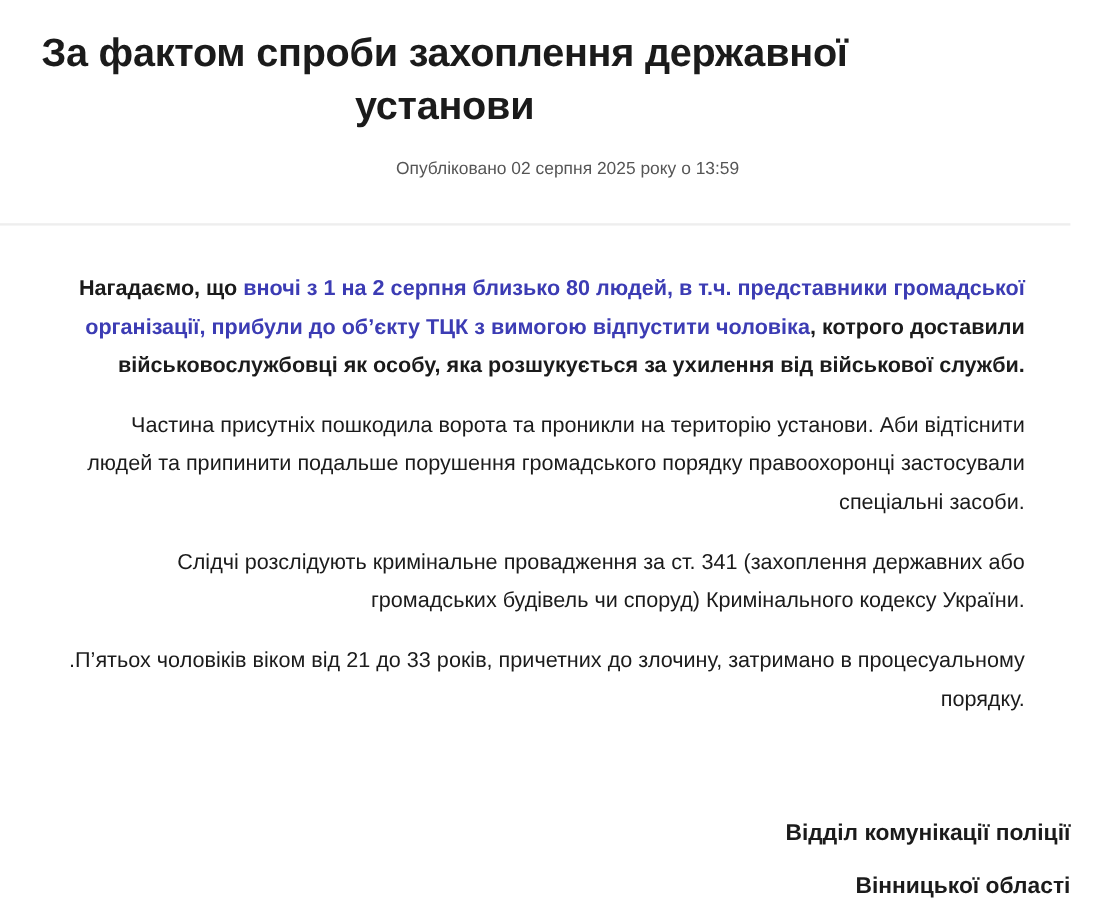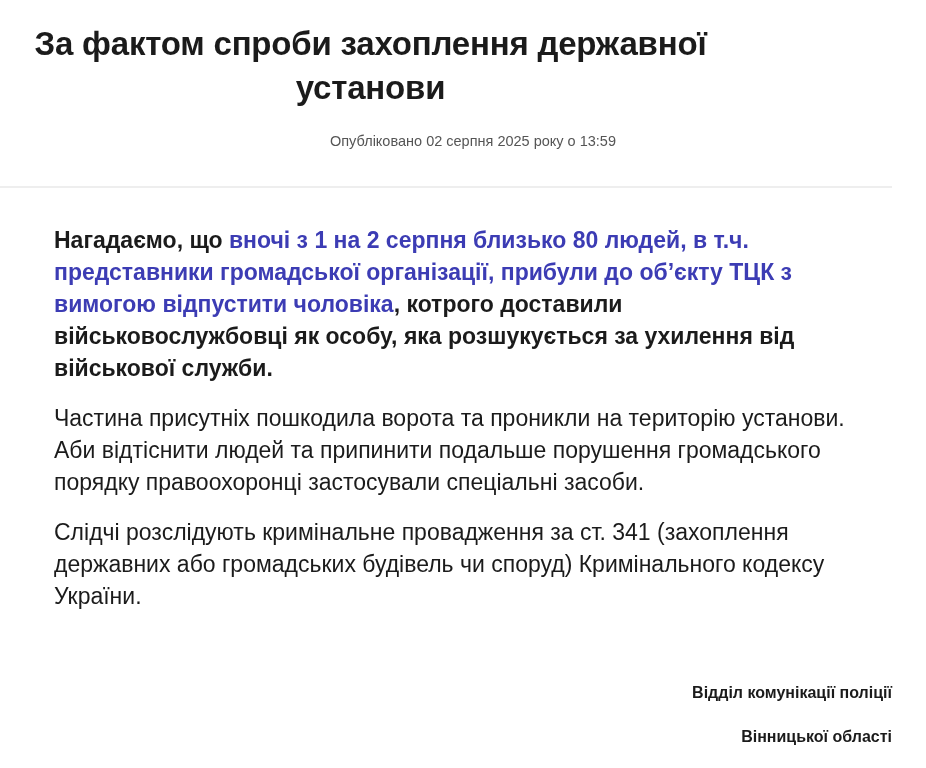--- a/index.html
+++ b/index.html
@@ -49,40 +49,41 @@
       left: 0;
       width: 892px;
       height: 2px;
       background: #eeeeee;
     }
     .body {
       position: absolute;
       left: 54px;
       top: 224px;
       width: 800px;
-      font-size: 23px;
+      font-size: 18px;
       line-height: 32px;
       color: #1b1b1b;
+      text-align: right;
     }
     .body p {
       margin: 0 0 18px 0;
     }
     .lead {
       font-weight: 700;
     }
     .link {
       color: #3c3cb4;
       font-weight: 700;
       text-decoration: none;
     }
     .sign {
       position: absolute;
       right: 34px;
       font-weight: 700;
-      font-size: 16px;
+      font-size: 19px;
       color: #1b1b1b;
       text-align: right;
     }
     .sign1 { top: 684px; }
     .sign2 { top: 728px; }
   </style>
 </head>
 <body>
 
 <div class="article">
@@ -93,17 +94,18 @@
   <div class="meta">Опубліковано 02 серпня 2025 року о 13:59</div>
 
   <div class="separator"></div>
 
   <div class="body">
     <p class="lead">
       <span>Нагадаємо, що </span><a class="link" href="#">вночі з 1 на 2 серпня близько 80 людей, в т.ч. представники громадської організації, прибули до об’єкту ТЦК з вимогою відпустити чоловіка</a><span>, котрого доставили військовослужбовці як особу, яка розшукується за ухилення від військової служби.</span>
     </p>
     <p>Частина присутніх пошкодила ворота та проникли на територію установи. Аби відтіснити людей та припинити подальше порушення громадського порядку правоохоронці застосували спеціальні засоби.</p>
     <p>Слідчі розслідують кримінальне провадження за ст. 341 (захоплення державних або громадських будівель чи споруд) Кримінального кодексу України.</p>
+    <p>.П’ятьох чоловіків віком від 21 до 33 років, причетних до злочину, затримано в процесуальному порядку.</p>
   </div>
 
   <div class="sign sign1">Відділ комунікації поліції</div>
   <div class="sign sign2">Вінницької області</div>
 </div>
 
 </body></html>

